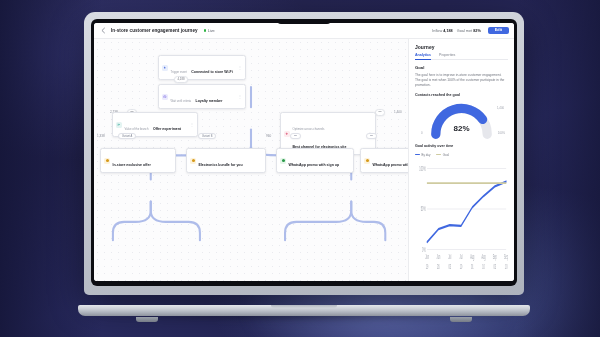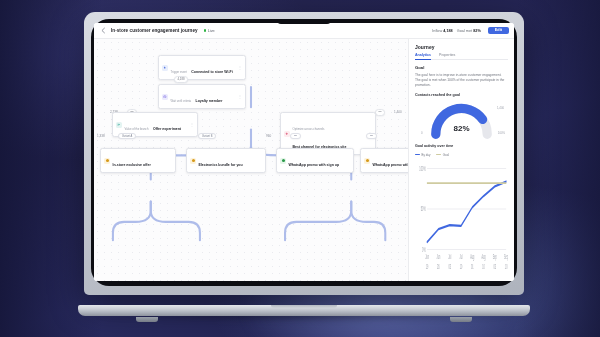--- a/index.html
+++ b/index.html
@@ -38,21 +38,21 @@
   .lid {
     position: absolute; left: 6px; top: 0; width: 440px; height: 283px;
     background: linear-gradient(170deg, #d9dce2 0%, #c3c7cf 50%, #aeb3bd 100%);
     border-radius: 11px 11px 5px 5px;
     padding: 7px 7px 9px 7px;
     box-shadow: 0 12px 34px rgba(0,0,0,0.45);
   }
   .bezel {
     width: 100%; height: 100%;
     background: #0c0d12;
-    border-radius: 18px;
+    border-radius: 6px;
     padding: 4px 3px 5px 3px;
     position: relative;
   }
   .notch {
     position: absolute; left: 50%; transform: translateX(-50%); top: 0;
     width: 54px; height: 5px; background: #0c0d12; border-radius: 0 0 4px 4px; z-index: 4;
   }
   .screen {
     width: 100%; height: 100%;
     background: #ffffff;

